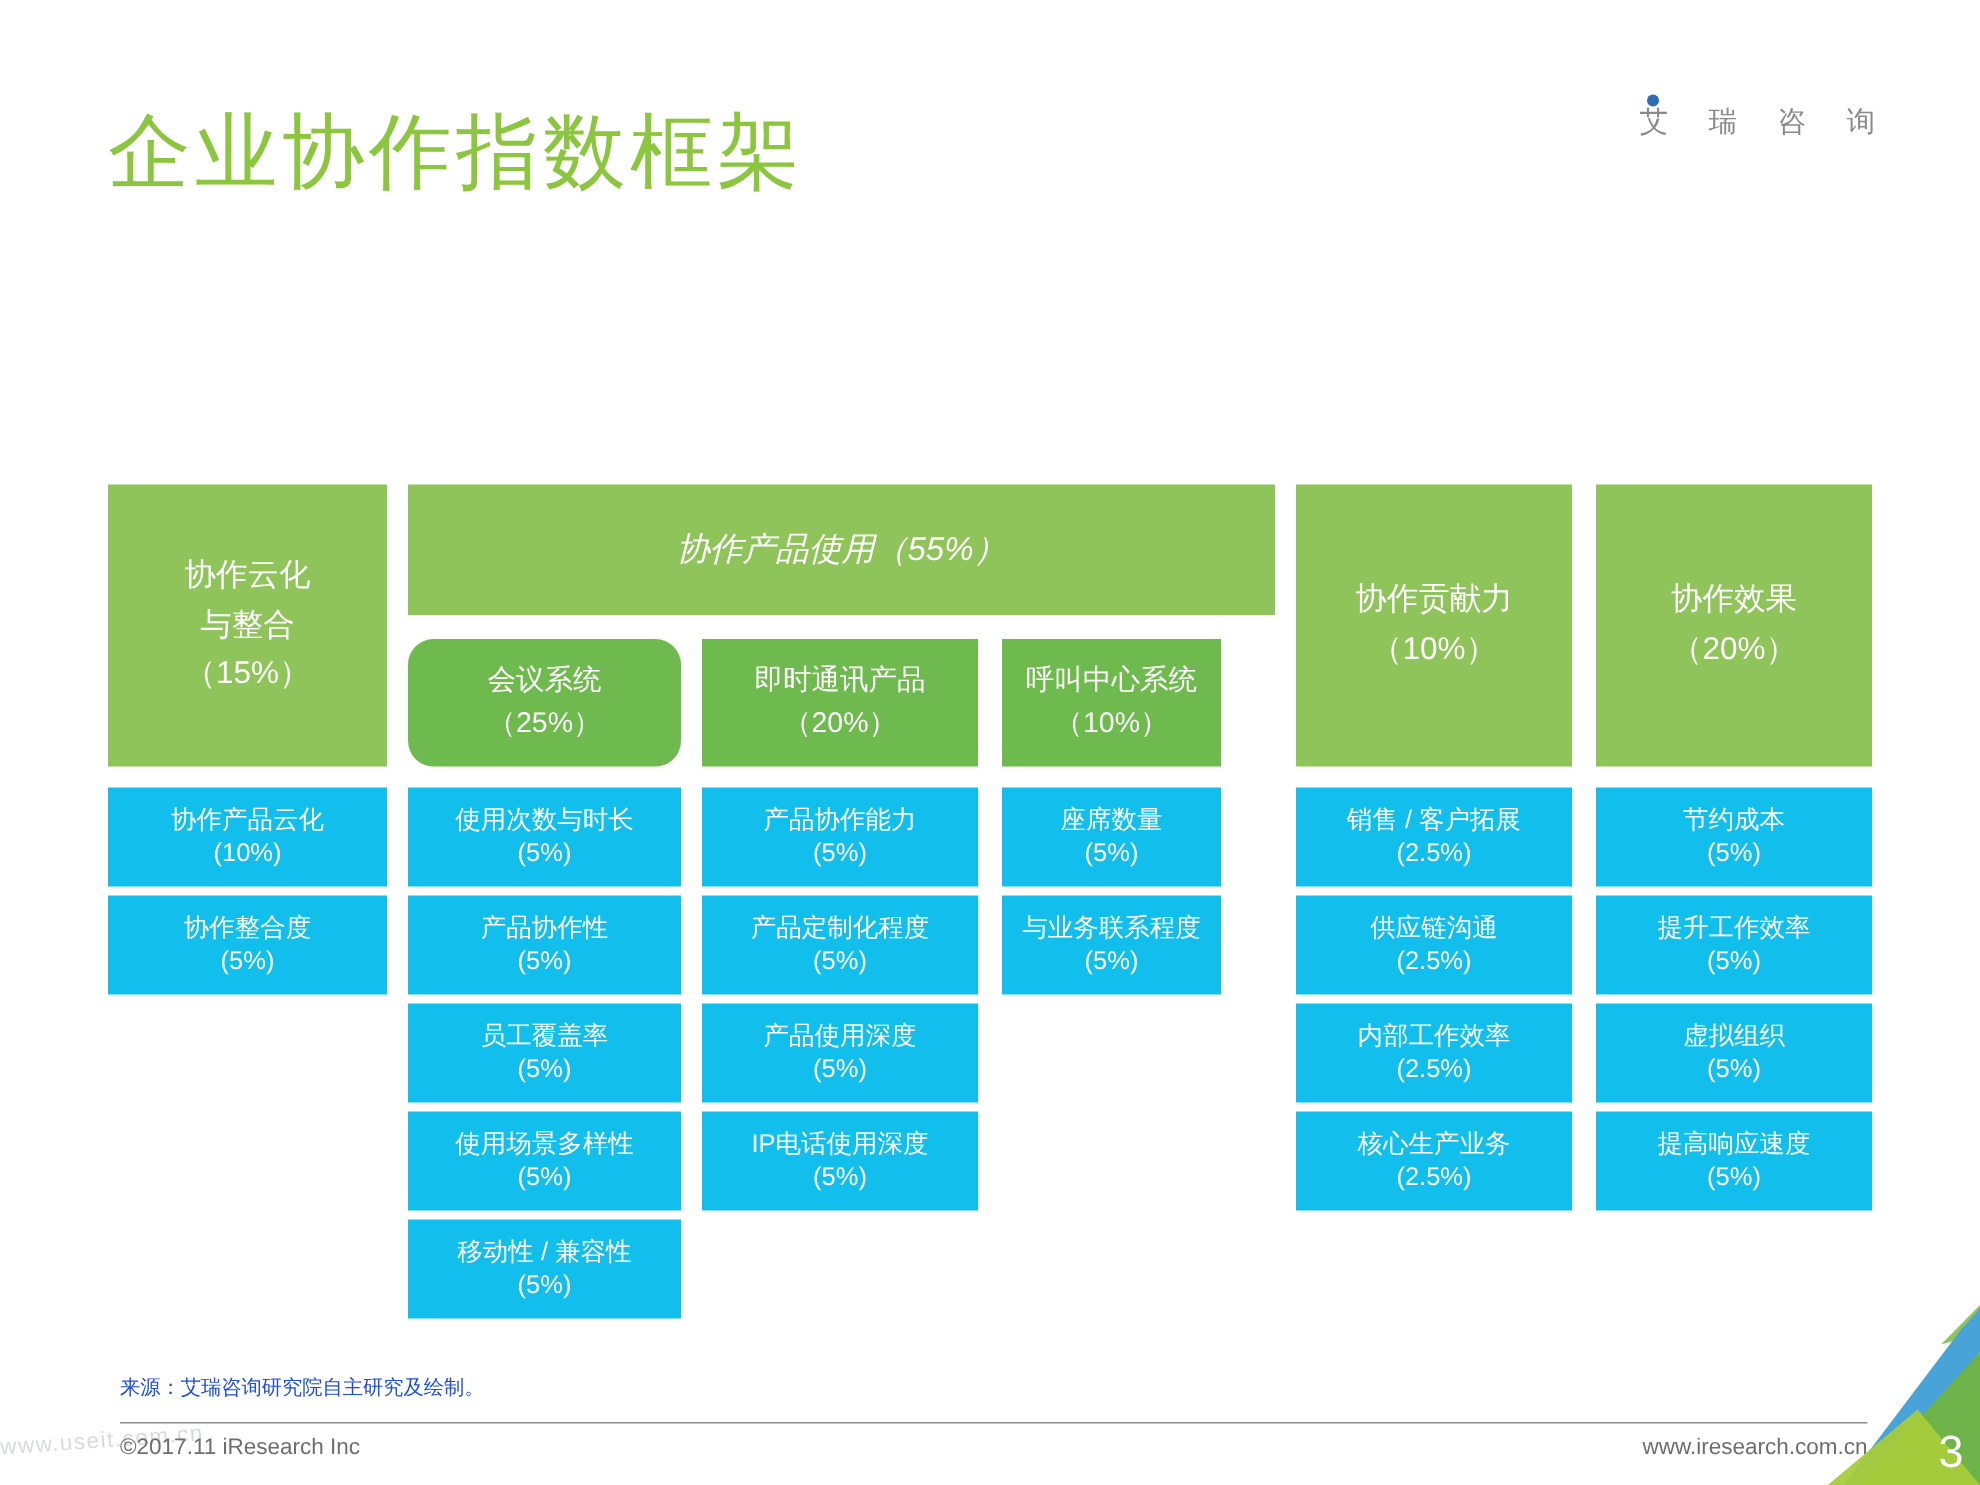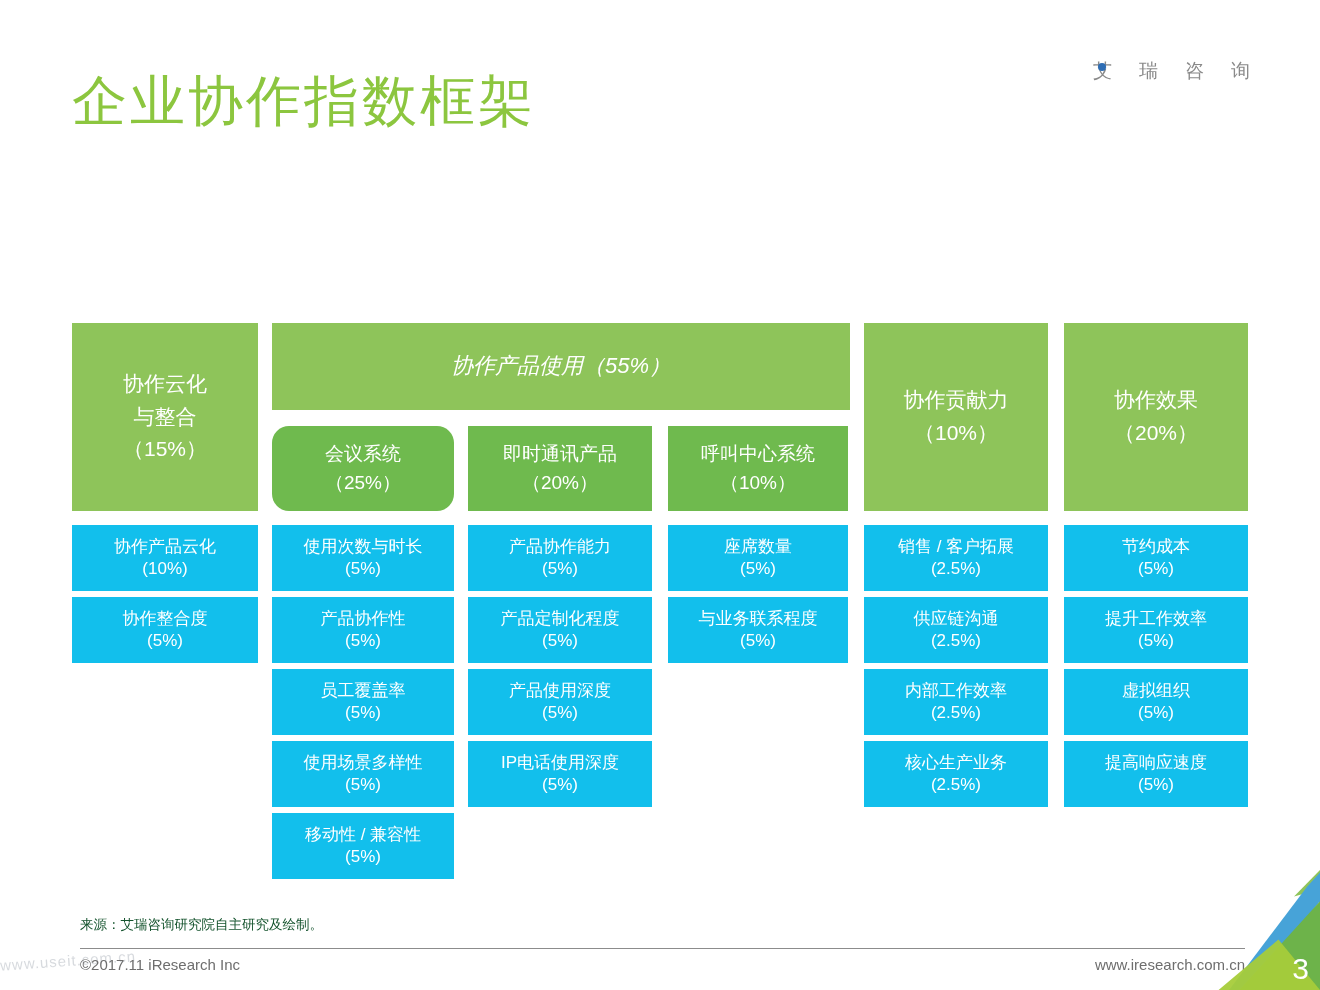--- a/index.html
+++ b/index.html
@@ -9,44 +9,44 @@
 
   .page-title{left:72px;top:68px;font-size:55px;color:#8cc63f;letter-spacing:3px;line-height:1.2;}
 
   
   .logo{left:1085px;top:58px;width:170px;}
   .logo-shape{position:relative;width:168px;height:50px;background:#a5cd35;
     clip-path:polygon(0 34%,97% 0,100% 80%,5% 100%);
     display:flex;align-items:center;}
   .logo-brand{color:#ffffff;font-weight:bold;font-size:29px;margin-left:7px;letter-spacing:.5px;}
   .logo-dot{position:absolute;left:13px;top:5px;width:8px;height:8px;border-radius:50%;background:#2e6db4;}
-  .logo-caption{margin-top:0;margin-left:8px;color:#8a8a8a;font-size:19px;letter-spacing:27px;white-space:nowrap;}
+  .logo-caption{margin-top:10px;margin-left:8px;color:#8a8a8a;font-size:19px;letter-spacing:27px;white-space:nowrap;}
 
   
   .block{color:#ffffff;display:flex;align-items:center;justify-content:center;
     text-align:center;white-space:pre-line;}
   .banner{left:72px;top:226px;width:1176px;height:84px;background:#b4cb3e;font-size:27px;letter-spacing:1px;}
   .ghdr{background:#8ec45a;font-size:21px;line-height:1.55;}
   .grouphdr{left:272px;top:323px;width:578px;height:87px;font-size:22px;font-style:italic;}
   .hdr-tall{top:323px;height:188px;}
   .sub{background:#6fba4e;font-size:19px;line-height:1.5;top:426px;height:85px;}
 
   .x1{left:72px;width:186px;}
   .x2{left:272px;width:182px;border-radius:17px;}
   .x3{left:468px;width:184px;}
-  .x4{left:668px;width:180px;}
+  .x4{left:668px;width:146px;}
   .x5{left:864px;width:184px;}
   .x6{left:1064px;width:184px;}
 
   .items{top:525px;display:flex;flex-direction:column;gap:6px;}
   .item{background:#12bfec;height:66px;display:flex;flex-direction:column;align-items:center;
     justify-content:center;color:#ffffff;font-size:17px;line-height:1.32;text-align:left;}
 
   
-  .source{left:80px;top:916px;font-size:13.5px;color:#14532d;}
+  .source{left:80px;top:916px;font-size:13.5px;color:#1d4ed8;}
   .divider{left:80px;top:948px;width:1165px;height:1px;background:#8c8c8c;}
   .copyright{left:80px;top:956px;font-size:15px;color:#6e6e6e;}
   .website{right:75px;top:956px;font-size:15px;color:#6e6e6e;}
   .watermark{left:0px;top:952px;color:rgba(140,150,160,0.35);font-size:15px;transform:rotate(-4deg);letter-spacing:1px;}
 
   
   .corner{right:0;bottom:0;width:130px;height:120px;}
   .tri{position:absolute;left:0;top:0;width:100%;height:100%;}
   .tri-green-top{background:#8fc45a;clip-path:polygon(80% 22%,100% 0%,100% 16%);}
   .tri-blue{background:#47a3d8;clip-path:polygon(30% 100%,90% 14%,100% 2%,100% 26%,45% 100%);}

